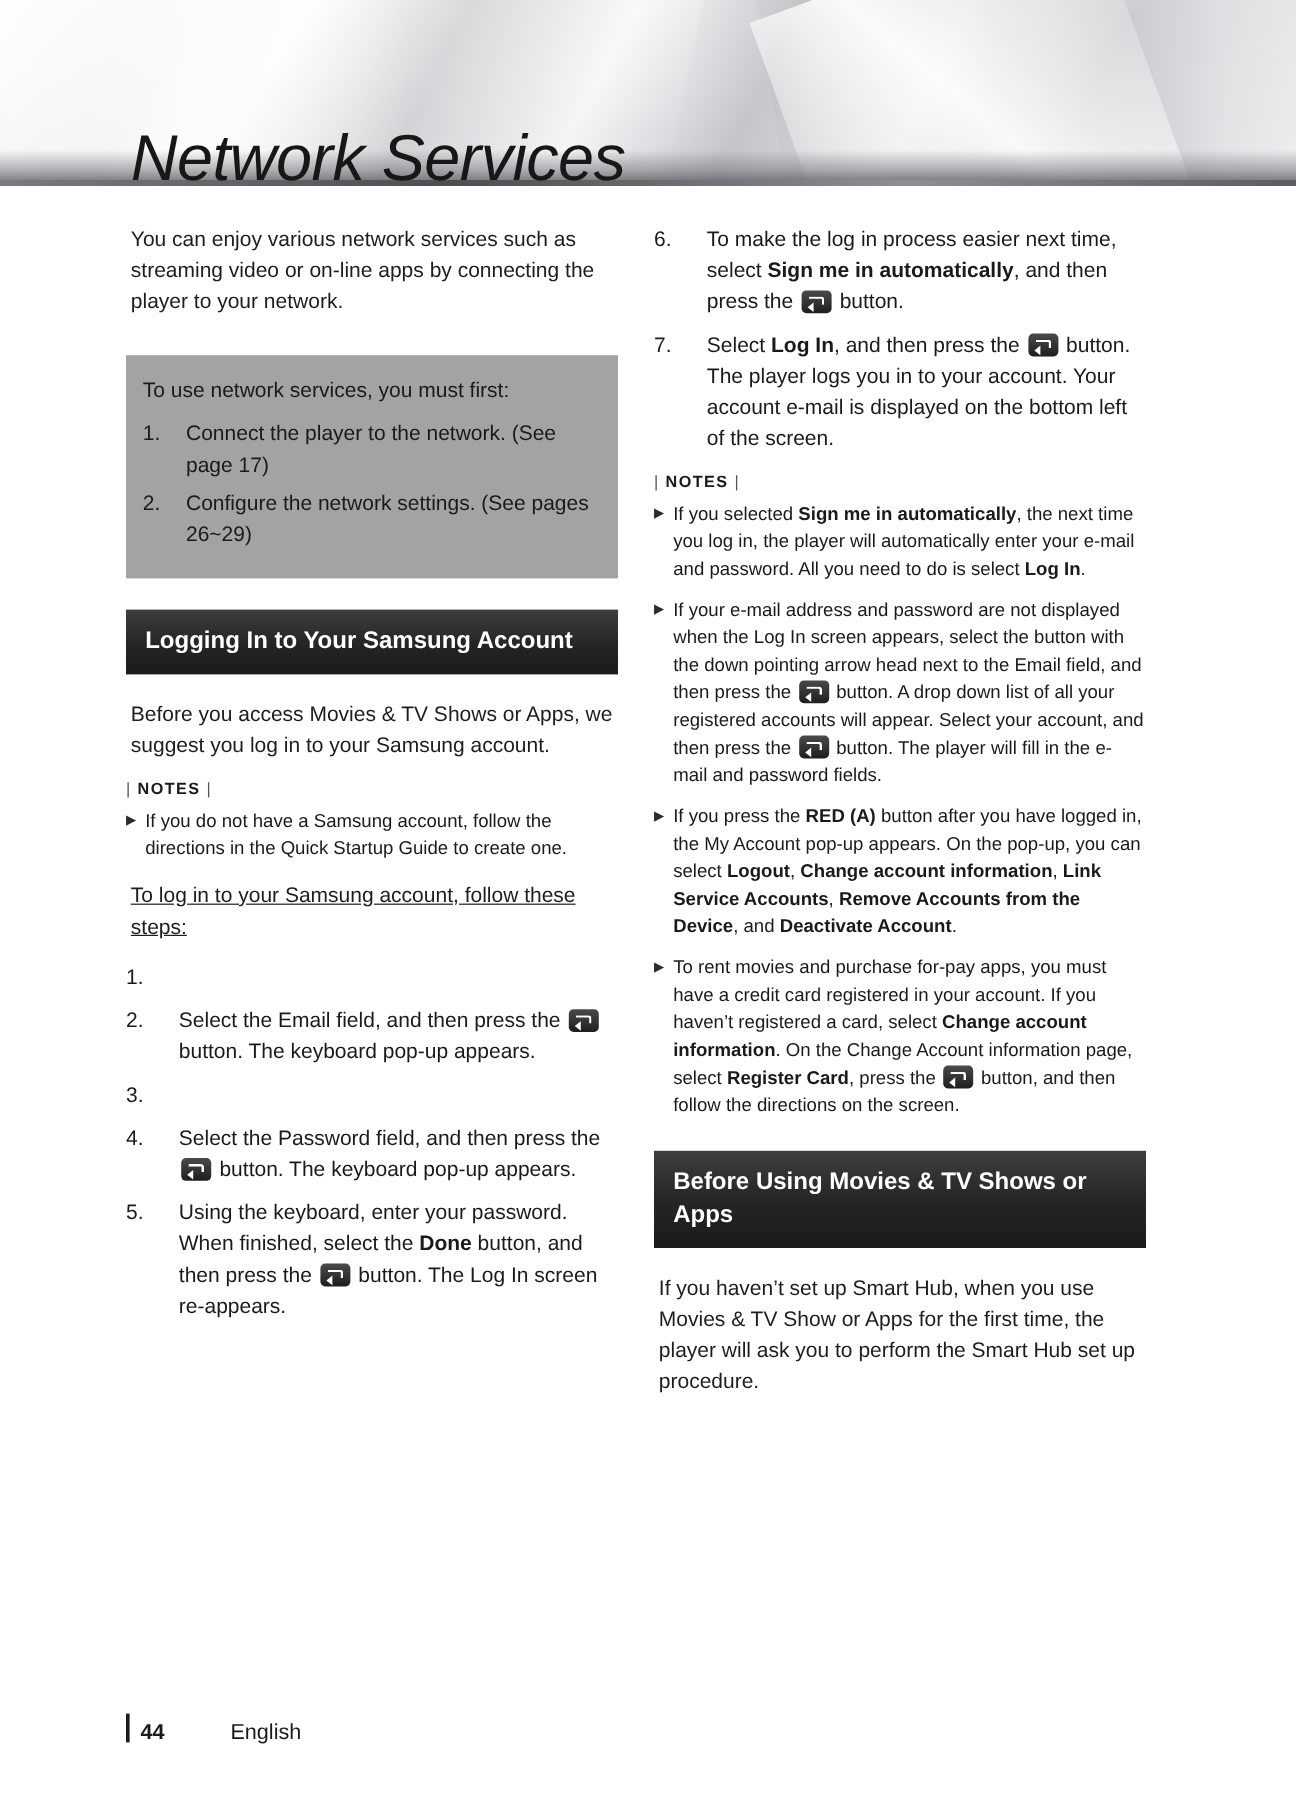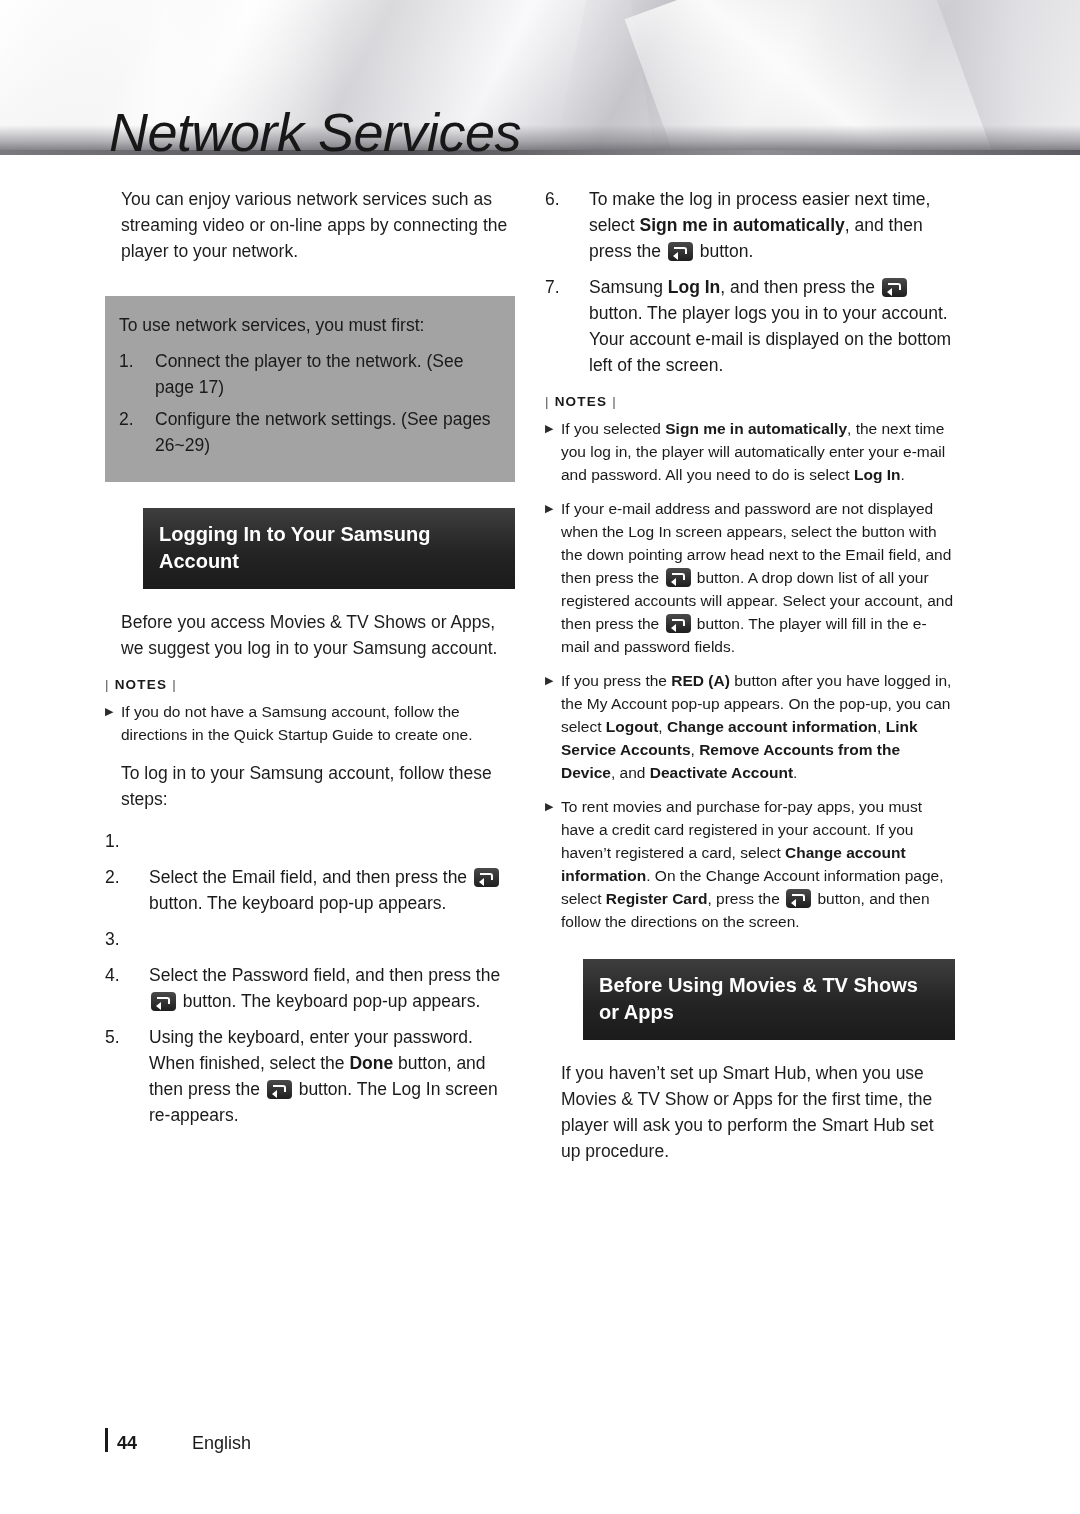--- a/index.html
+++ b/index.html
@@ -53,21 +53,21 @@
     white-space:nowrap;
   }
   
   .col {
     position:absolute; top:186px; width:410px;
   }
   .col-left { left:105px; }
   .col-right { left:545px; }
 
   p.body {
-    margin:0 0 0 16px;
+    margin:0 0 0 4px;
     font-size:17.5px;
     line-height:26px;
     color:#1d1d1d;
   }
   .gap-16 { height:16px; }
 
   
   .infobox {
     background:#a3a3a3;
     padding:16px 14px 18px 10px;
@@ -84,21 +84,20 @@
   
   .sectionbar {
     background:linear-gradient(180deg,#3e3e3e 0%, #242424 55%, #1b1b1b 100%);
     color:#ffffff;
     font-weight:bold;
     font-size:20px;
     line-height:27px;
     padding:13px 16px 14px 16px;
     margin-top:26px;
     margin-bottom:20px;
-    margin-left:38px;
   }
 
   
   .notes-label {
     font-size:13.5px;
     font-weight:bold;
     letter-spacing:1.2px;
     color:#1a1a1a;
     margin:16px 0 8px 0;
   }
@@ -209,21 +208,21 @@
   <div class="notes-label">
     <span class="bar">|&nbsp;</span><span>NOTES</span><span class="bar">&nbsp;|</span>
   </div>
   <ul class="notes" id="left-notes">
       <li>
         <span class="tri">▶</span>
         <span class="ntxt">If you do not have a Samsung account, follow the directions in the Quick Startup Guide to create one.</span>
       </li>
     </ul>
 
-  <p class="body" style="margin-top:14px;">To log in to your Samsung account, follow these steps:</p>
+  <p class="body" style="margin-top:14px;text-decoration:underline;">To log in to your Samsung account, follow these steps:</p>
 
   <div class="gap-16"></div>
   <ol class="steps" id="left-steps">
       <li>
         <span class="num">1.</span>
       </li>
       <li>
         <span class="num">2.</span>
         <span class="stxt"><span>Select the Email field, and then press the </span><span class="ent"></span><span> button. The keyboard pop-up appears.</span></span>
       </li>
@@ -243,21 +242,21 @@
 
 <div class="col col-right">
 
   <ol class="steps" id="right-steps">
       <li>
         <span class="num">6.</span>
         <span class="stxt"><span>To make the log in process easier next time, select </span><b>Sign me in automatically</b><span>, and then press the </span><span class="ent"></span><span> button.</span></span>
       </li>
       <li>
         <span class="num">7.</span>
-        <span class="stxt"><span>Samsung </span><b>Log In</b><span>, and then press the </span><span class="ent"></span><span> button. The player logs you in to your account. Your account e-mail is displayed on the bottom left of the screen.</span></span>
+        <span class="stxt"><span>Select </span><b>Log In</b><span>, and then press the </span><span class="ent"></span><span> button. The player logs you in to your account. Your account e-mail is displayed on the bottom left of the screen.</span></span>
       </li>
     </ol>
 
   <div class="notes-label">
     <span class="bar">|&nbsp;</span><span>NOTES</span><span class="bar">&nbsp;|</span>
   </div>
   <ul class="notes" id="right-notes">
       <li>
         <span class="tri">▶</span>
         <span class="ntxt"><span>If you selected </span><b>Sign me in automatically</b><span>, the next time you log in, the player will automatically enter your e-mail and password. All you need to do is select </span><b>Log In</b><span>.</span></span>

